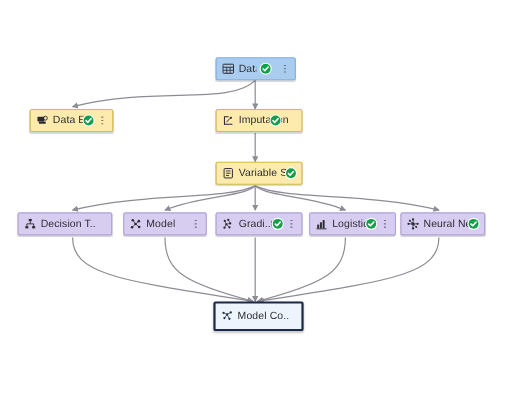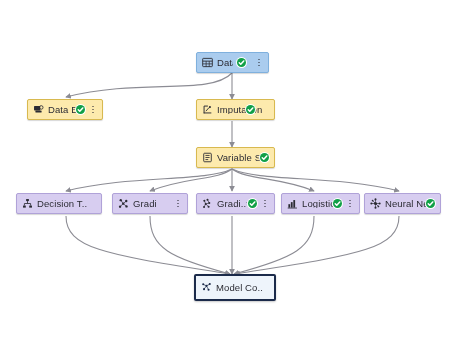--- a/index.html
+++ b/index.html
@@ -244,21 +244,21 @@
     <span class="icon">
       <svg viewBox="0 0 16 16" width="11" height="11">
         <circle cx="4" cy="3.2" r="1.7" fill="#2b2b33"></circle>
         <circle cx="12" cy="4.4" r="1.7" fill="#2b2b33"></circle>
         <circle cx="7.6" cy="8.2" r="1.7" fill="#2b2b33"></circle>
         <circle cx="3" cy="12.6" r="1.7" fill="#2b2b33"></circle>
         <circle cx="12.4" cy="12.2" r="1.7" fill="#2b2b33"></circle>
         <path d="M4 3.2 L7.6 8.2 L12 4.4 M7.6 8.2 L3 12.6 M7.6 8.2 L12.4 12.2" fill="none" stroke="#2b2b33" stroke-width="1"></path>
       </svg>
     </span>
-    <span class="label">Gradi</span>
+    <span class="label">Model</span>
     <span class="spacer"></span>
     <span class="kebab">
         <i></i>
         <i></i>
         <i></i>
       </span>
   </div>
 
   <div class="node n-purple" style="left:196px; top:193px; width:79px;">
     <span class="icon">

